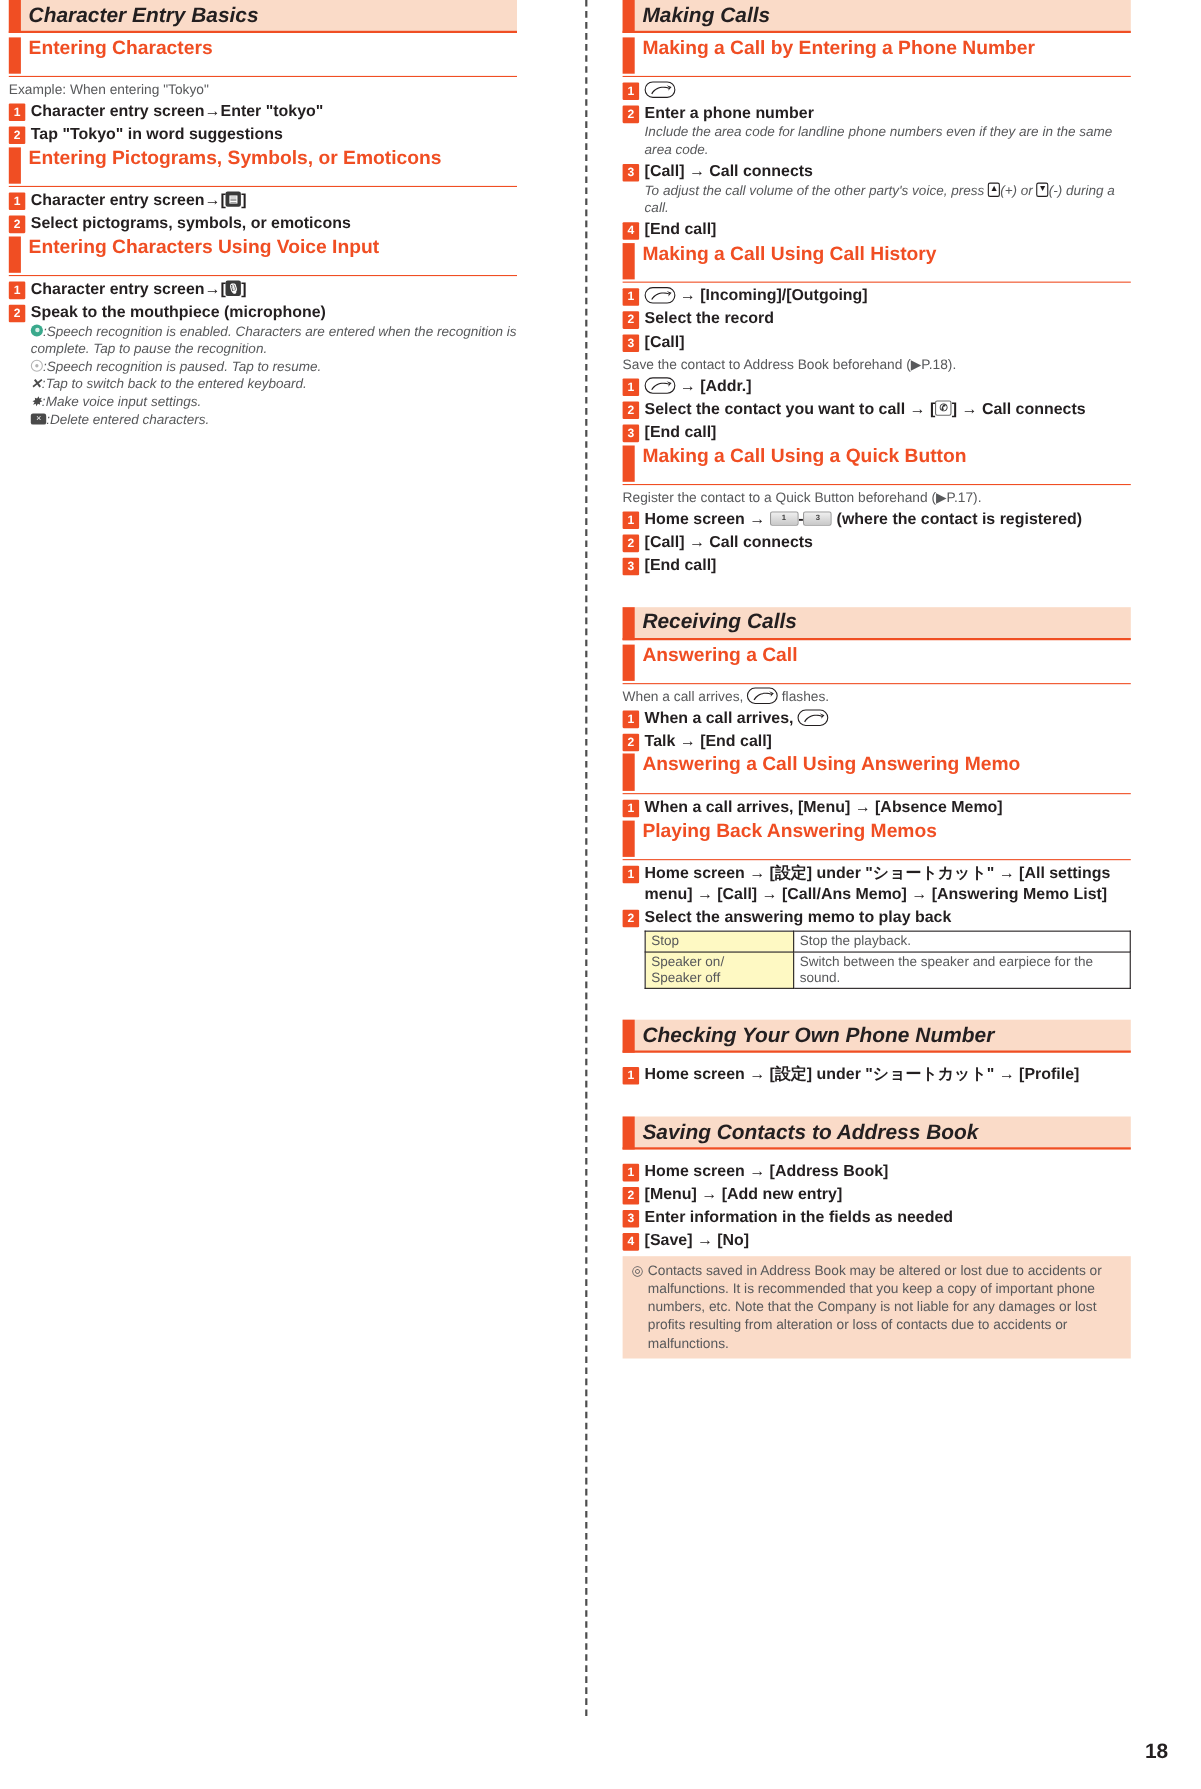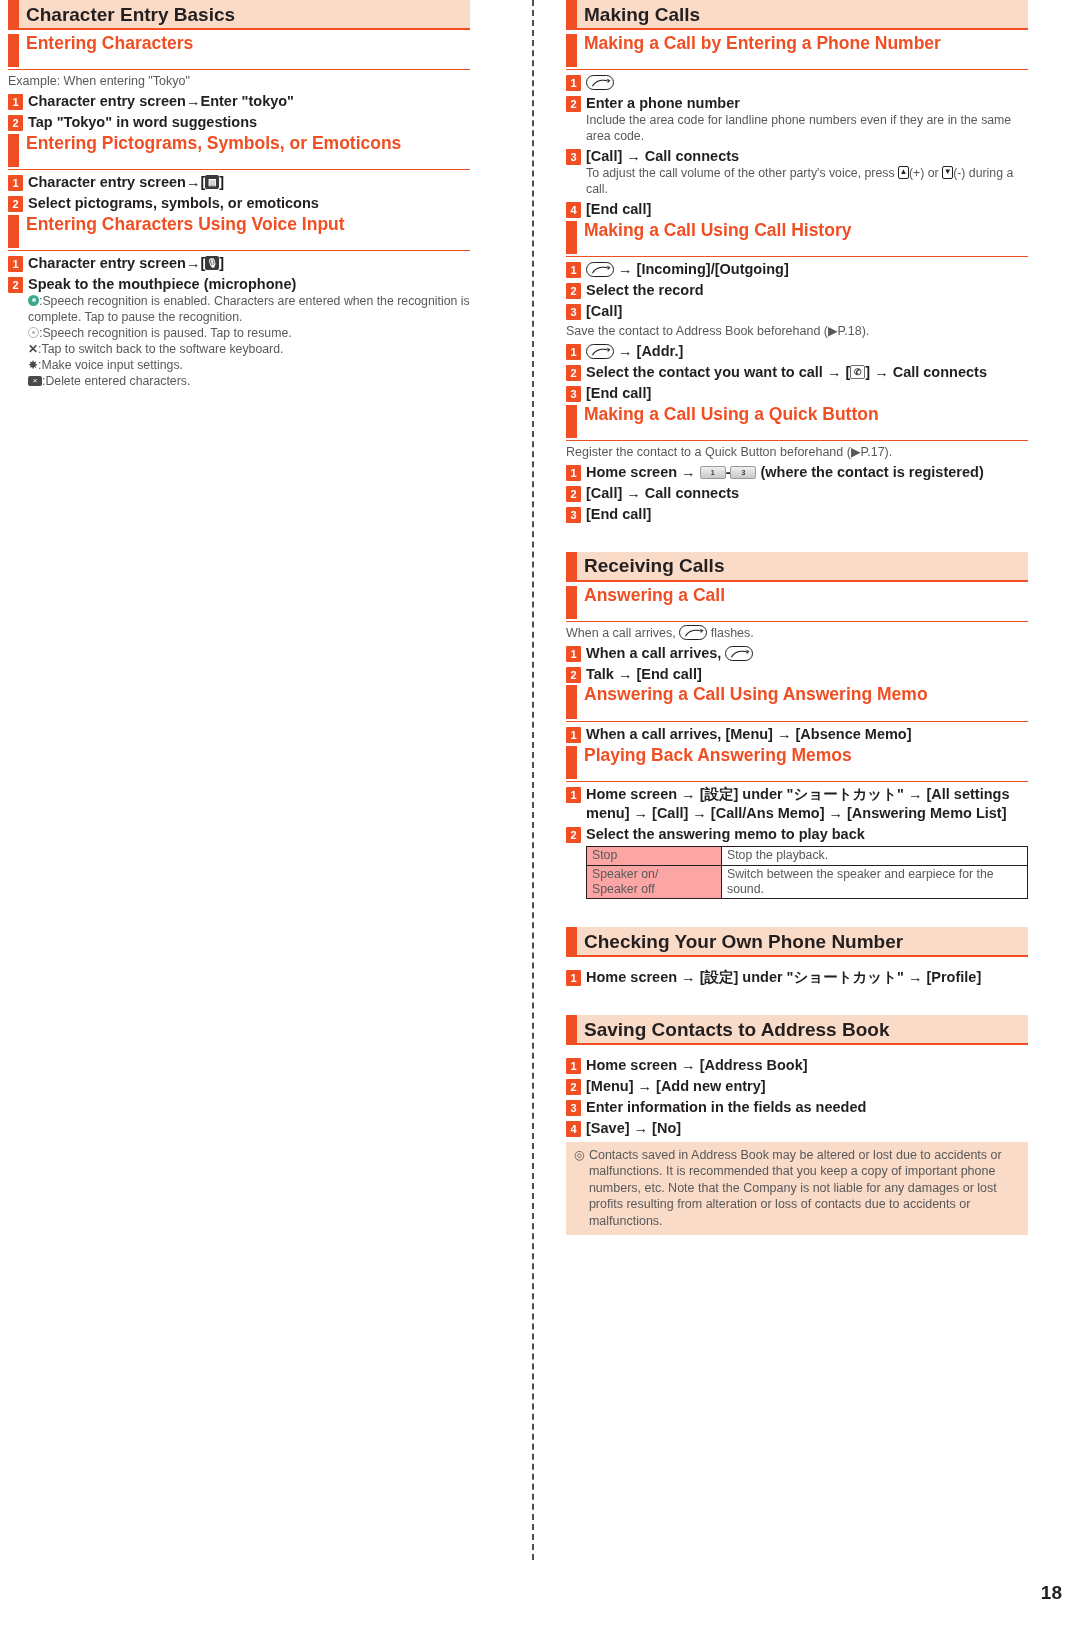--- a/index.html
+++ b/index.html
@@ -50,21 +50,21 @@
     border-bottom:2px solid #f04e23;
     height:30px;
     display:flex; align-items:center;
     padding-left:18px;
     margin-bottom:2px;
   }
   .h1bar::before {
     content:""; position:absolute; left:0; top:0; width:11px; height:30px;
     background:#f04e23;
   }
-  .h1bar .t { font-size:19px; font-weight:bold; color:#231f20; line-height:1; }
+  .h1bar .t { font-size:19px; font-weight:bold; color:#231f20; line-height:1;font-style:italic; }
 
   
   .h2 {
     position:relative;
     padding-left:18px;
     padding-top:1px; padding-bottom:16px;
     border-bottom:1.5px solid #f04e23;
     margin-bottom:3px;
   }
   .h2::before {
@@ -88,21 +88,21 @@
     flex:0 0 auto;
     width:15px; height:16px; background:#f04e23; color:#ffffff;
     font-size:11px; font-weight:bold; line-height:16px; text-align:center;
     margin-right:5px; margin-top:2px; border-radius:1px;
   }
   .step-body { flex:1 1 auto; }
   .step-title {
     font-size:14.5px; font-weight:bold; color:#231f20; line-height:1.3;
   }
   .sub {
-    font-size:12.3px; color:#58595b; line-height:1.3; margin-top:0px;
+    font-size:12.3px; color:#58595b; line-height:1.3; margin-top:0px;font-style:italic;
   }
 
   
   .ico { display:inline-block; vertical-align:-2px; }
 
   .ico-key {                 
     width:28px; height:15px; border:1.6px solid #231f20; border-radius:8px;
     position:relative; vertical-align:-3px;
   }
   .ico-key svg { position:absolute; left:3px; top:1px; }
@@ -156,21 +156,21 @@
   
   .memo-table {
     border-collapse:collapse; margin:3px 0 0 20px; width:calc(100% - 20px);
     border:1px solid #231f20;
   }
   .memo-table td {
     border:1px solid #231f20;
     font-size:12.3px; color:#58595b; line-height:1.25;
     padding:1px 5px; vertical-align:top;
   }
-  .memo-table td.key { background:#fca5a5; width:135px; }
+  .memo-table td.key { background:#fef9c3; width:135px; }
 
   
   .notebox {
     background:#fadbc8; padding:5px 8px 6px 8px; margin-top:4px;
     display:flex; gap:4px;
   }
   .notebox .bullet { font-size:12.5px; color:#58595b; line-height:1.32; }
   .notebox .txt { font-size:12.5px; color:#58595b; line-height:1.32; }
 
   .spacer-lg { height:28px; }
@@ -253,21 +253,21 @@
       <div class="step-body">
         <div class="step-title">Speak to the mouthpiece (microphone)</div>
 
         <div class="sub">
           <span class="dot-green"></span><span>:Speech recognition is enabled. Characters are entered when the recognition is complete. Tap to pause the recognition.</span>
         </div>
         <div class="sub">
           <span class="dot-grey"></span><span>:Speech recognition is paused. Tap to resume.</span>
         </div>
         <div class="sub">
-          <span class="x-mark">✕</span><span>:Tap to switch back to the software keyboard.</span>
+          <span class="x-mark">✕</span><span>:Tap to switch back to the entered keyboard.</span>
         </div>
         <div class="sub">
           <span class="gear">✸</span><span>:Make voice input settings.</span>
         </div>
         <div class="sub">
           <span class="del-key"></span><span>:Delete entered characters.</span>
         </div>
       </div>
     </div>
 

